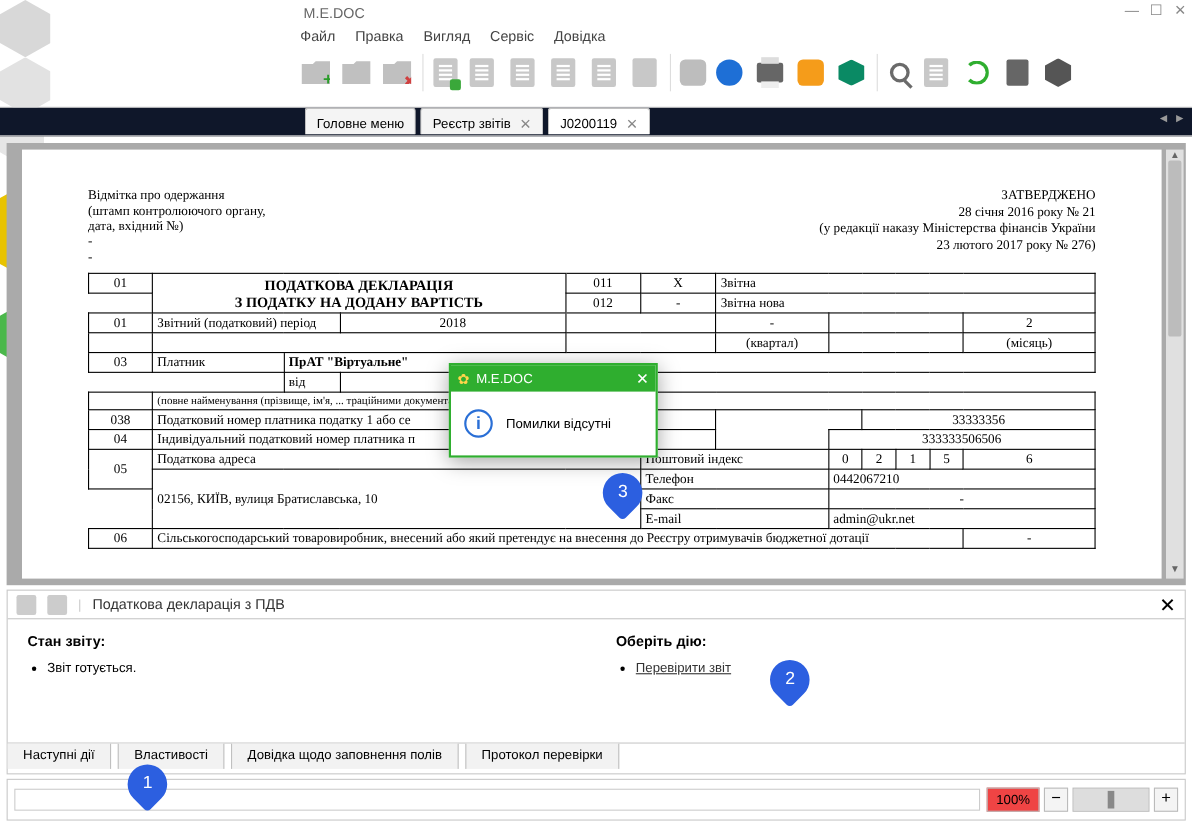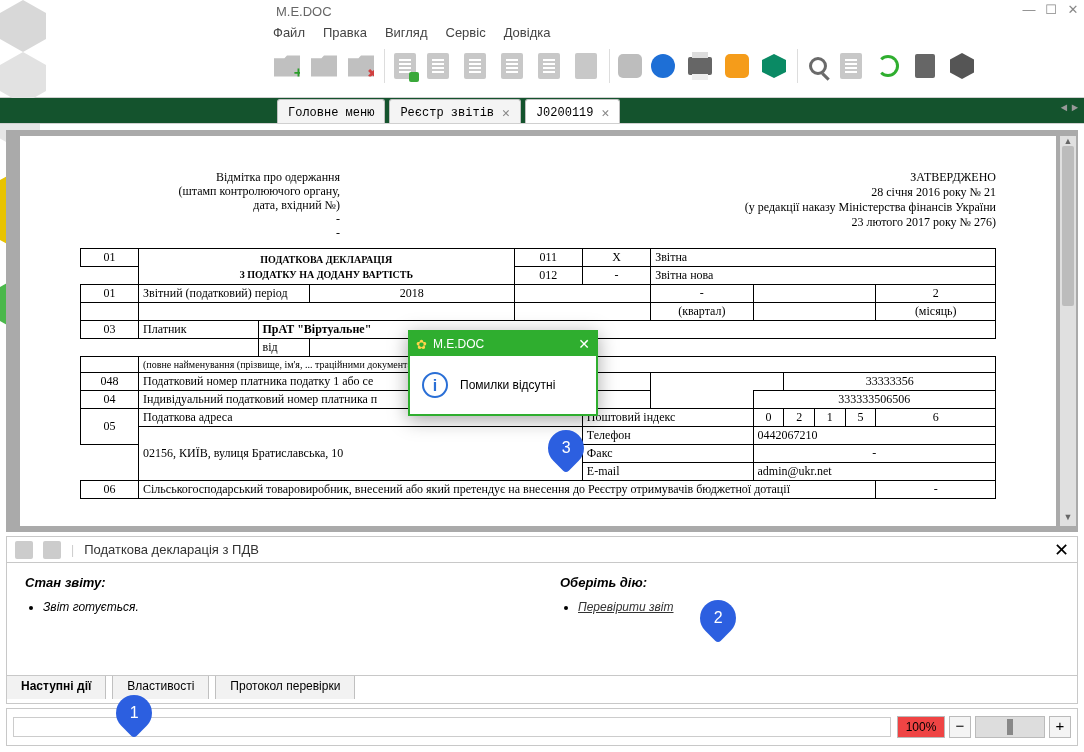--- a/index.html
+++ b/index.html
@@ -76,22 +76,22 @@
   .ico-printer::before{content:"";position:absolute;left:4px;right:4px;top:-5px;height:6px;background:#ddd;}
   .ico-printer::after{content:"";position:absolute;left:4px;right:4px;bottom:-5px;height:6px;background:#eee;}
   .ico-search { width:18px;height:18px;border:3px solid #6a6a6a;border-radius:50%; position:relative;}
   .ico-search::after{content:"";position:absolute;right:-6px;bottom:-6px;width:9px;height:3px;background:#6a6a6a;transform:rotate(45deg);}
   .ico-calc { width:20px;height:24px;background:#666;border-radius:2px;}
   .ico-hexdk { width:24px;height:26px;background:#555;clip-path:polygon(50% 0,100% 25%,100% 75%,50% 100%,0 75%,0 25%);}
   .ico-refresh { width:22px;height:22px;border:3px solid #2fae2f;border-radius:50%;border-left-color:transparent;}
 
   
   .tabs-row {
-    height:26px; border-bottom:1px solid #d0d0d0; display:flex; align-items:flex-end;
-    padding-left:277px; background:#14532d; position:relative;font-family:Liberation Mono, monospace;
+    height:26px; border-bottom:1px solid #d0d0d0; display:flex; 
+    padding-left:277px; background:#0f172a; position:relative;
   }
   .tab {
     height:24px; border:1px solid #c0c0c0; border-bottom:none;
     border-radius:3px 3px 0 0; padding:3px 10px 0 10px; margin-right:4px;
     background:#f4f4f4; font-size:12px; display:flex; align-items:center; gap:8px;
     cursor:pointer;
   }
   .tab.active { background:#fff; }
   .tab .x { color:#888; font-size:13px; cursor:pointer; }
   .tabs-arrows { position:absolute; right:6px; top:4px; color:#999; font-size:11px; display:flex; gap:4px;}
@@ -108,31 +108,31 @@
   .doc-vscroll {
     position:absolute; right:2px; top:6px; bottom:6px; width:16px;
     background:#e0e0e0;
   }
   .doc-vscroll .thumb { position:absolute; left:2px; right:2px; top:10px; height:160px; background:#bcbcbc; border-radius:2px;}
   .doc-vscroll .arr { position:absolute; left:0; right:0; height:14px; text-align:center; color:#666; font-size:9px;}
   .doc-vscroll .up{top:0;} .doc-vscroll .dn{bottom:0;}
 
   .doc-pad { padding: 34px 60px 10px 60px; }
   .stamp-row { display:flex; }
-  .stamp-col1 { width:260px; text-align:right; line-height:14px;font-family:Liberation Serif, serif;}
+  .stamp-col1 { width:260px; text-align:left; line-height:14px;font-family:Liberation Serif, serif;}
   .stamp-spacer { flex:1; }
   .stamp-col2 { width:340px; line-height:15px;text-align:right; }
 
   table.form { border-collapse:collapse; width:100%; margin-top:8px;}
   table.form td { border:1px solid #000; padding:1px 4px; height:16px; vertical-align:middle;}
   .center{text-align:center;}
   .bold{font-weight:bold;}
   .noborder td{border:none;}
 
-  .form-title { text-align:center; font-weight:bold; font-size:10px; line-height:15px;}
+  .form-title { text-align:center; font-weight:bold; font-size:13px; line-height:15px;}
 
   
   .modal {
     position:absolute; left:402px; top:200px; width:190px;
     background:#fff; border:2px solid #2fae2f;
     box-shadow: 0 4px 18px rgba(0,0,0,0.35);
     font-family: "Segoe UI", sans-serif;
     z-index:50;
   }
   .modal-title { background:#2fae2f; color:#fff; height:24px; display:flex; align-items:center; padding-left:6px; font-size:12px;}
@@ -158,27 +158,27 @@
     background:#fff; border:1px solid #c8c8c8;
   }
   .panel-head {
     height:26px; border-bottom:1px solid #c8c8c8; display:flex; align-items:center;
     padding:0 8px; gap:10px;
   }
   .panel-head .x { margin-left:auto; font-size:18px; cursor:pointer;}
   .panel-head .small-ico { width:18px;height:18px; background:#ccc; border-radius:2px;}
   .panel-head .ptitle { font-size:13px; color:#333;}
   .panel-body { display:flex; height:112px;}
-  .panel-col { flex:1; padding:12px 18px;font-style:italic;}
+  .panel-col { flex:1; padding:12px 18px;}
   .panel-col h4 { margin:0 0 10px 0; font-size:13px;}
   .panel-col ul { margin:0 0 0 18px; padding:0; font-size:12px;}
   .panel-col a { color:#333; text-decoration:underline; cursor:pointer;}
   .panel-tabs { height:24px; display:flex; border-top:1px solid #c8c8c8;}
   .ptab { border:1px solid #c0c0c0; border-bottom:none; border-top:none; padding:3px 14px; font-size:12px; margin-right:6px; background:#f2f2f2; cursor:pointer;}
-  .ptab:first-child{ border-left:none;font-weight:bold;}
+  .ptab:first-child{ border-left:none;}
 
   
   .footer {
     position:absolute; left:6px; right:6px; bottom:6px; height:38px;
     background:#fff; border:1px solid #c8c8c8;
     display:flex; align-items:center;
   }
   .footer .spacer { flex:1; height:20px; border:1px solid #ccc; margin:0 6px;}
   .footer .zoom { display:flex; align-items:center; gap:4px; padding-right:6px;}
   .footer .zbox { border:1px solid #bbb; height:22px; min-width:48px; text-align:center; line-height:20px; font-size:12px; background:#ef4444;}
@@ -366,21 +366,21 @@
                 <td style="border:none"></td>
             <td style="width:30px">від</td>
             <td class="center" colspan="2">-</td>
             <td colspan="7" style="border:none"></td>
           </tr>
           <tr class="noborder">
             <td></td>
             <td colspan="11" style="font-size:10px">(повне найменування (прізвище, ім'я, ...                                        траційними документами, дата та номер договору (угоди))</td>
           </tr>
           <tr>
-            <td class="center">048</td>
+            <td class="center">038</td>
             <td colspan="5">Податковий номер платника податку     1     або се</td>
             <td colspan="2" style="border:none"></td>
             <td class="center" colspan="4">33333356</td>
           </tr>
           <tr>
             <td class="center">04</td>
             <td colspan="5">Індивідуальний податковий номер платника п</td>
             <td style="border:none"></td>
             <td class="center" colspan="5">333333506506</td>
           </tr>
@@ -455,20 +455,21 @@
       <div class="panel-col">
         <h4>Оберіть дію:</h4>
         <ul>
             <li><a>Перевірити звіт</a></li>
           </ul>
       </div>
     </div>
     <div class="panel-tabs">
       <div class="ptab">Наступні дії</div>
       <div class="ptab">Властивості</div>
+      <div class="ptab">Довідка щодо заповнення полів</div>
       <div class="ptab">Протокол перевірки</div>
     </div>
   </div>
 
   <div class="footer">
     <div class="spacer"></div>
     <div class="zoom">
       <div class="zbox">100%</div>
       <div class="zbtn">−</div>
       <div class="zbox" style="min-width:70px;background:linear-gradient(to right,#ddd 50%,#ddd 50%);position:relative">

